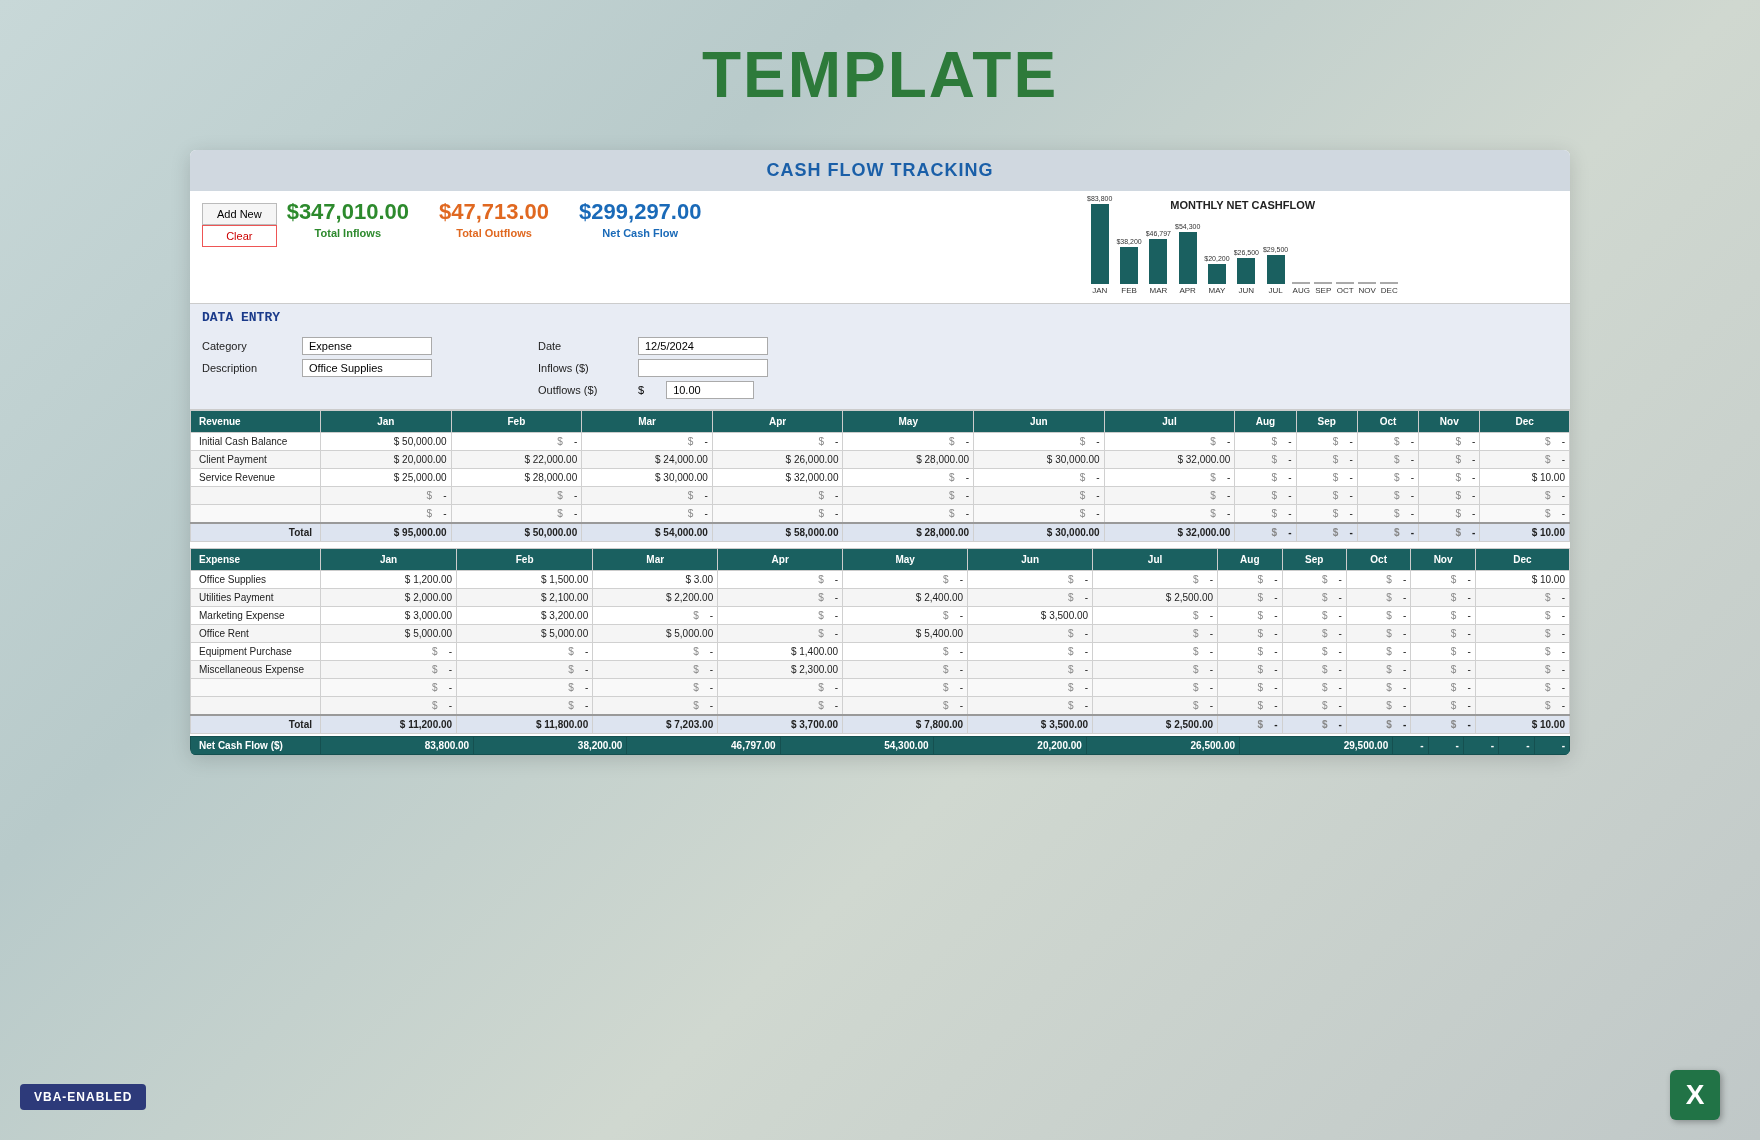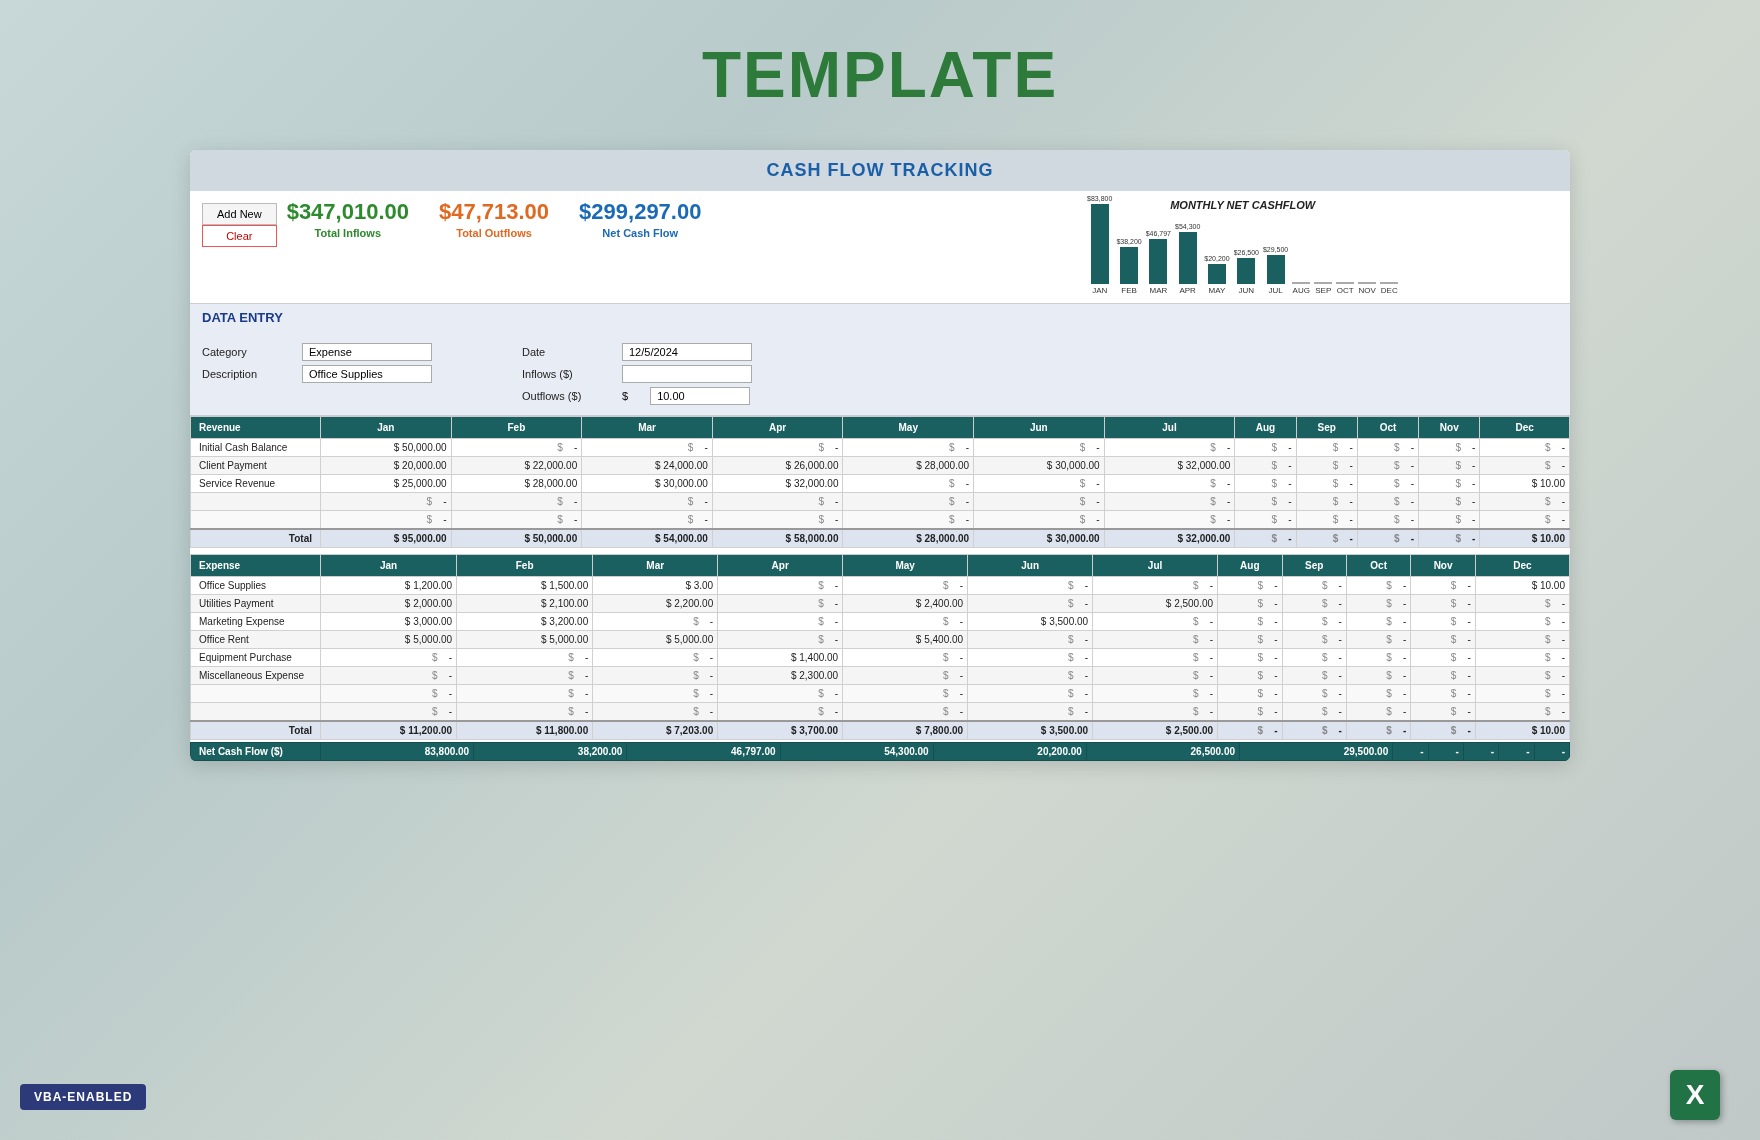--- a/index.html
+++ b/index.html
@@ -111,21 +111,20 @@
       flex: 1;
       display: flex;
       flex-direction: column;
       align-items: center;
     }
     .chart-title {
       font-size: 11px;
       font-weight: bold;
       margin-bottom: 4px;
       color: #222;
-      font-style: italic;
     }
     .chart-bars {
       display: flex;
       align-items: flex-end;
       gap: 4px;
       height: 80px;
     }
     .chart-bar-group {
       display: flex;
       flex-direction: column;
@@ -148,21 +147,22 @@
     }
     .data-entry-section {
       background: #e8ecf4;
       padding: 6px 12px;
       border-bottom: 1px solid #ccc;
     }
     .data-entry-title {
       font-size: 13px;
       font-weight: bold;
       color: #1a3a8a;
-      margin-bottom: 18px;
+      margin-bottom: 12px;
+      font-family: Liberation Mono, monospace;
     }
     .data-entry-row {
       display: flex;
       gap: 20px;
       align-items: center;
       margin-bottom: 4px;
     }
     .data-entry-label {
       font-size: 11px;
       color: #222;
@@ -368,21 +368,21 @@
             <div class="chart-bar" style="height: 2px; background: rgb(170, 170, 170);"></div>
             <div class="chart-bar-lbl">DEC</div>
           </div>
         </div>
     </div>
 
   </div>
 
   <div class="data-entry-section">
     <div class="data-entry-title">DATA ENTRY</div>
-    <div style="display:flex; align-items:flex-start; gap:30px;">
+    <div style="display:flex; align-items:flex-start; gap:46px;">
       <div>
         <div class="data-entry-row">
           <span class="data-entry-label">Category</span>
           <input class="data-entry-input" type="text" id="category-input" value="Expense" style="">
         </div>
         <div class="data-entry-row">
           <span class="data-entry-label">Description</span>
           <input class="data-entry-input" type="text" id="description-input" value="Office Supplies" style="">
         </div>
       </div>
@@ -391,21 +391,21 @@
           <span class="data-entry-label">Date</span>
           <input class="data-entry-input" type="text" id="date-input" value="12/5/2024" style="">
         </div>
         <div class="data-entry-row">
           <span class="data-entry-label">Inflows ($)</span>
           <input class="data-entry-input" type="text" id="inflows-input" style="">
         </div>
         <div class="data-entry-row">
           <span class="data-entry-label">Outflows ($)</span>
           <span style="font-size:11px; margin-right:2px;">$</span>
-          <input class="data-entry-input" type="text" id="outflows-input" style="width: 100px;" value="10.00">
+          <input class="data-entry-input" type="text" id="outflows-input" style="width: 88px;" value="10.00">
         </div>
       </div>
     </div>
   </div>
 
   <div class="ss-table-wrapper">
     <table class="ss-table" id="revenue-table">
       <thead>
         <tr>
           <th class="col-category">Revenue</th>

